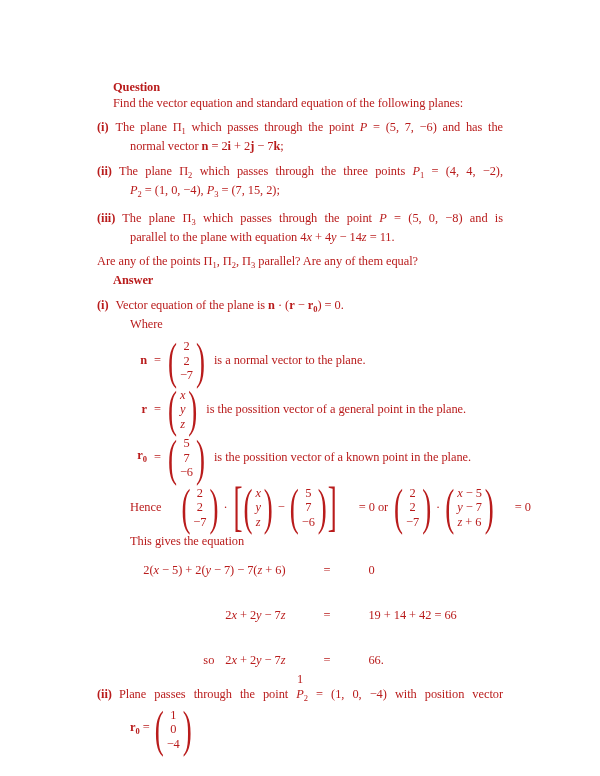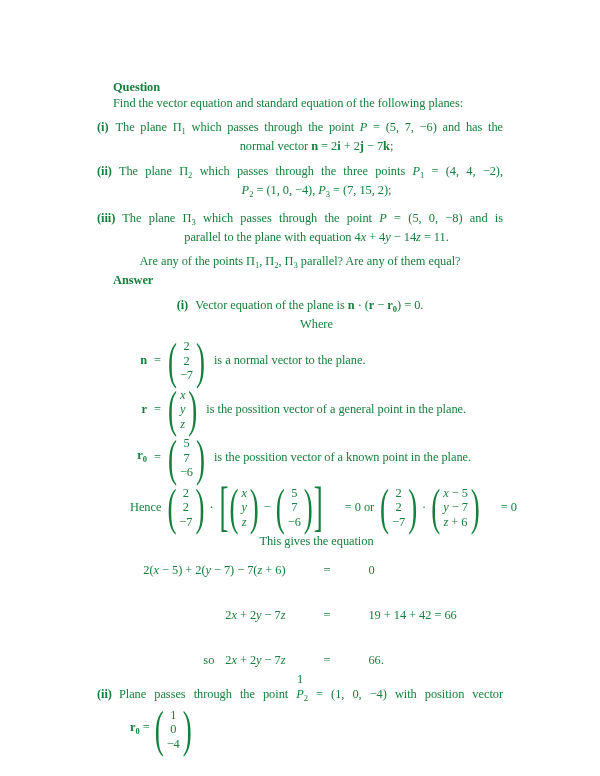--- a/index.html
+++ b/index.html
@@ -1,25 +1,25 @@
 <!DOCTYPE html>
 <html><head>
 <meta charset="utf-8">
 <style>
   html,body{margin:0;padding:0;background:#ffffff;}
   .page{
     position:relative;width:600px;height:776px;background:#ffffff;
-    color:#15803d;overflow:hidden;
+    color:#b91c1c;overflow:hidden;
     font-family:"Liberation Serif","DejaVu Serif",serif;
     font-size:12.4px;line-height:15.5px;letter-spacing:-0.05px;
   }
   .content{position:absolute;left:97px;top:80px;width:406px;}
   .h{font-weight:bold;}
   .indent{margin-left:16px;}
-  .line{white-space:nowrap;text-align:center;}
+  .line{white-space:nowrap;}
   .jl{text-align:justify;text-align-last:justify;}
   .item{margin-top:9px;}
   .item2{margin-top:18px;}
   .cont{margin-left:33px;}
   .lbl{font-weight:bold;margin-right:7px;}
   .it{font-style:italic;}
   .bf{font-weight:bold;}
   .sub{font-size:8.5px;vertical-align:-2.5px;letter-spacing:0;}
   .bsub{font-size:8.5px;vertical-align:-2.5px;font-weight:bold;letter-spacing:0;}
   .pre{margin-right:11px;font-family:Liberation Serif, serif;}
@@ -30,21 +30,21 @@
   .par{display:inline-block;font-size:27px;line-height:30px;transform:scaleY(1.85);font-weight:normal;}
   .brk{display:inline-block;font-size:27px;line-height:30px;transform:scaleY(2.05);font-weight:normal;margin:0 1px;}
   
   .defline{display:flex;align-items:center;margin-left:33px;margin-top:1px;}
   .defline.first{margin-top:5px;}
   .def-lhs{display:inline-block;min-width:17px;text-align:right;}
   .def-rel{margin:0 7px;}
   .def-desc{margin-left:9px;white-space:nowrap;}
   
   .hence{display:flex;align-items:center;margin-left:33px;margin-top:2px;}
-  .hword{margin-right:6px;}
+  .hword{margin-right:20px;}
   .mbin{margin:0 5px;}
   .mrel{margin-left:21px;white-space:nowrap;}
   .gives{margin-top:3px;}
   
   .eqs{display:grid;grid-template-columns:auto auto auto;justify-content:center;margin-top:12px;gap:28px;}
   .eq-lhs{text-align:right;line-height:17px;white-space:nowrap;}
   .eq-rel{text-align:center;padding:0 10px;line-height:17px;}
   .eq-rhs{text-align:left;line-height:17px;white-space:nowrap;}
   
   .r0line{display:flex;align-items:center;margin-left:33px;}

